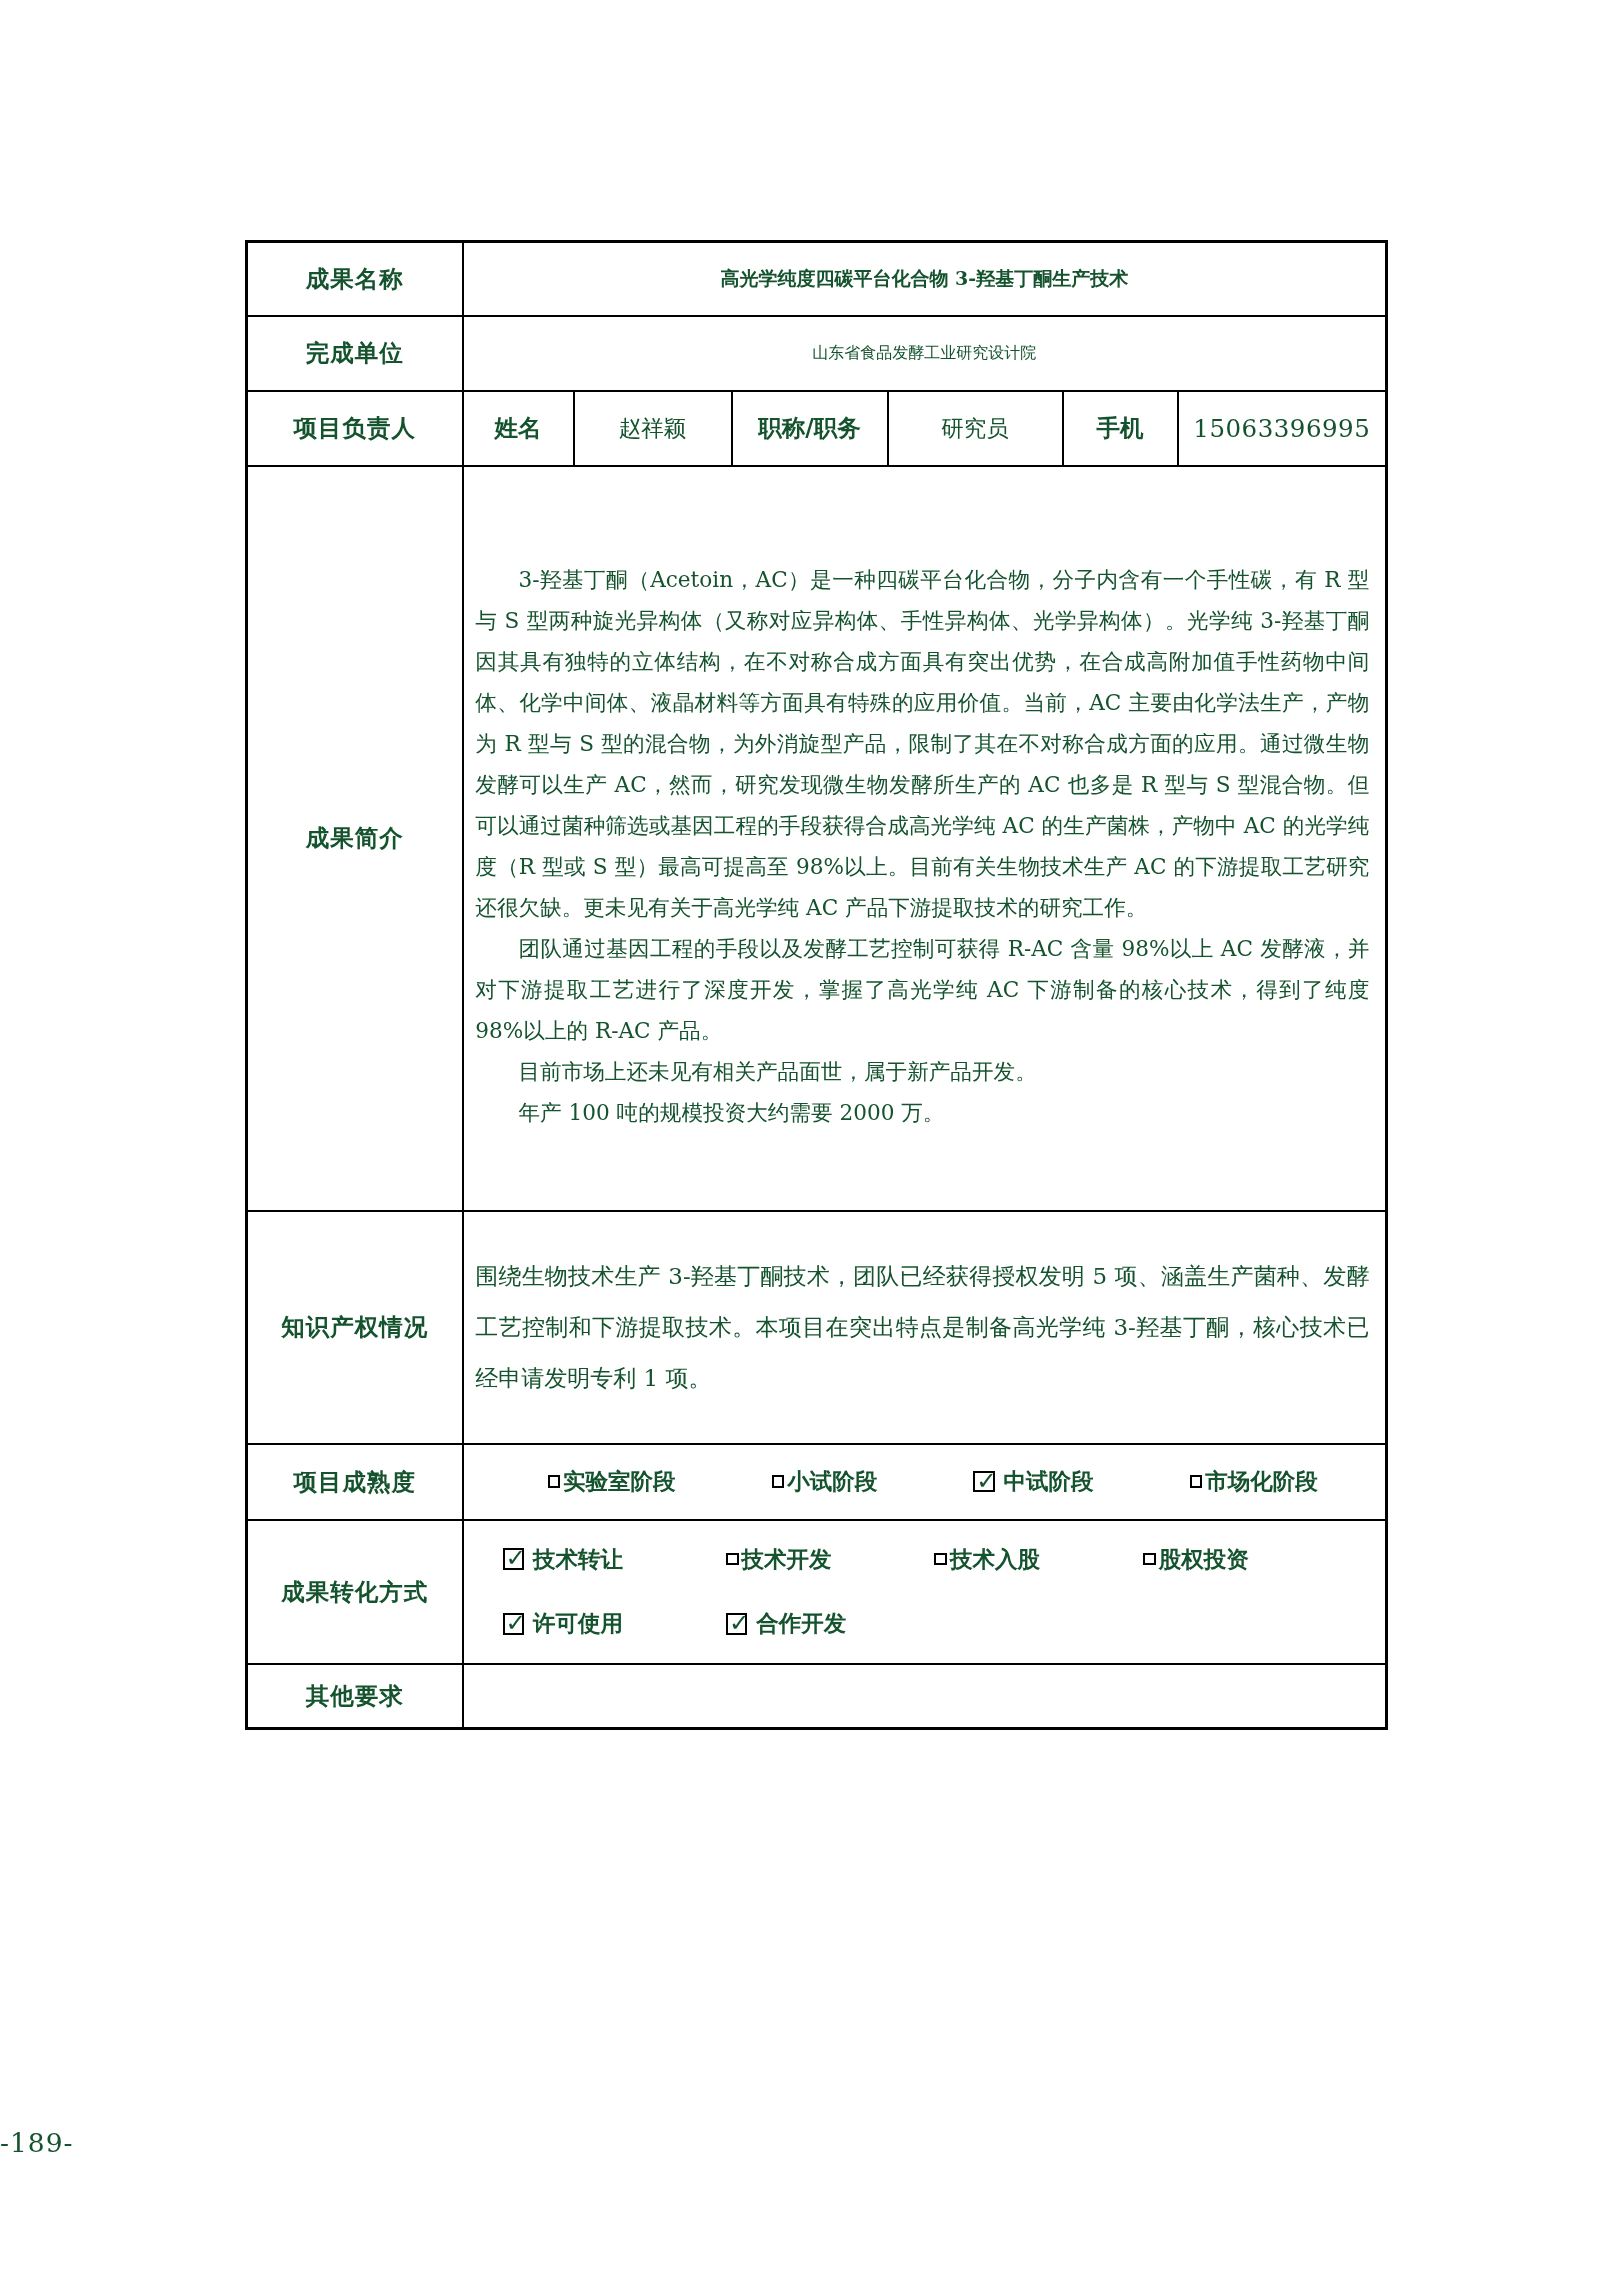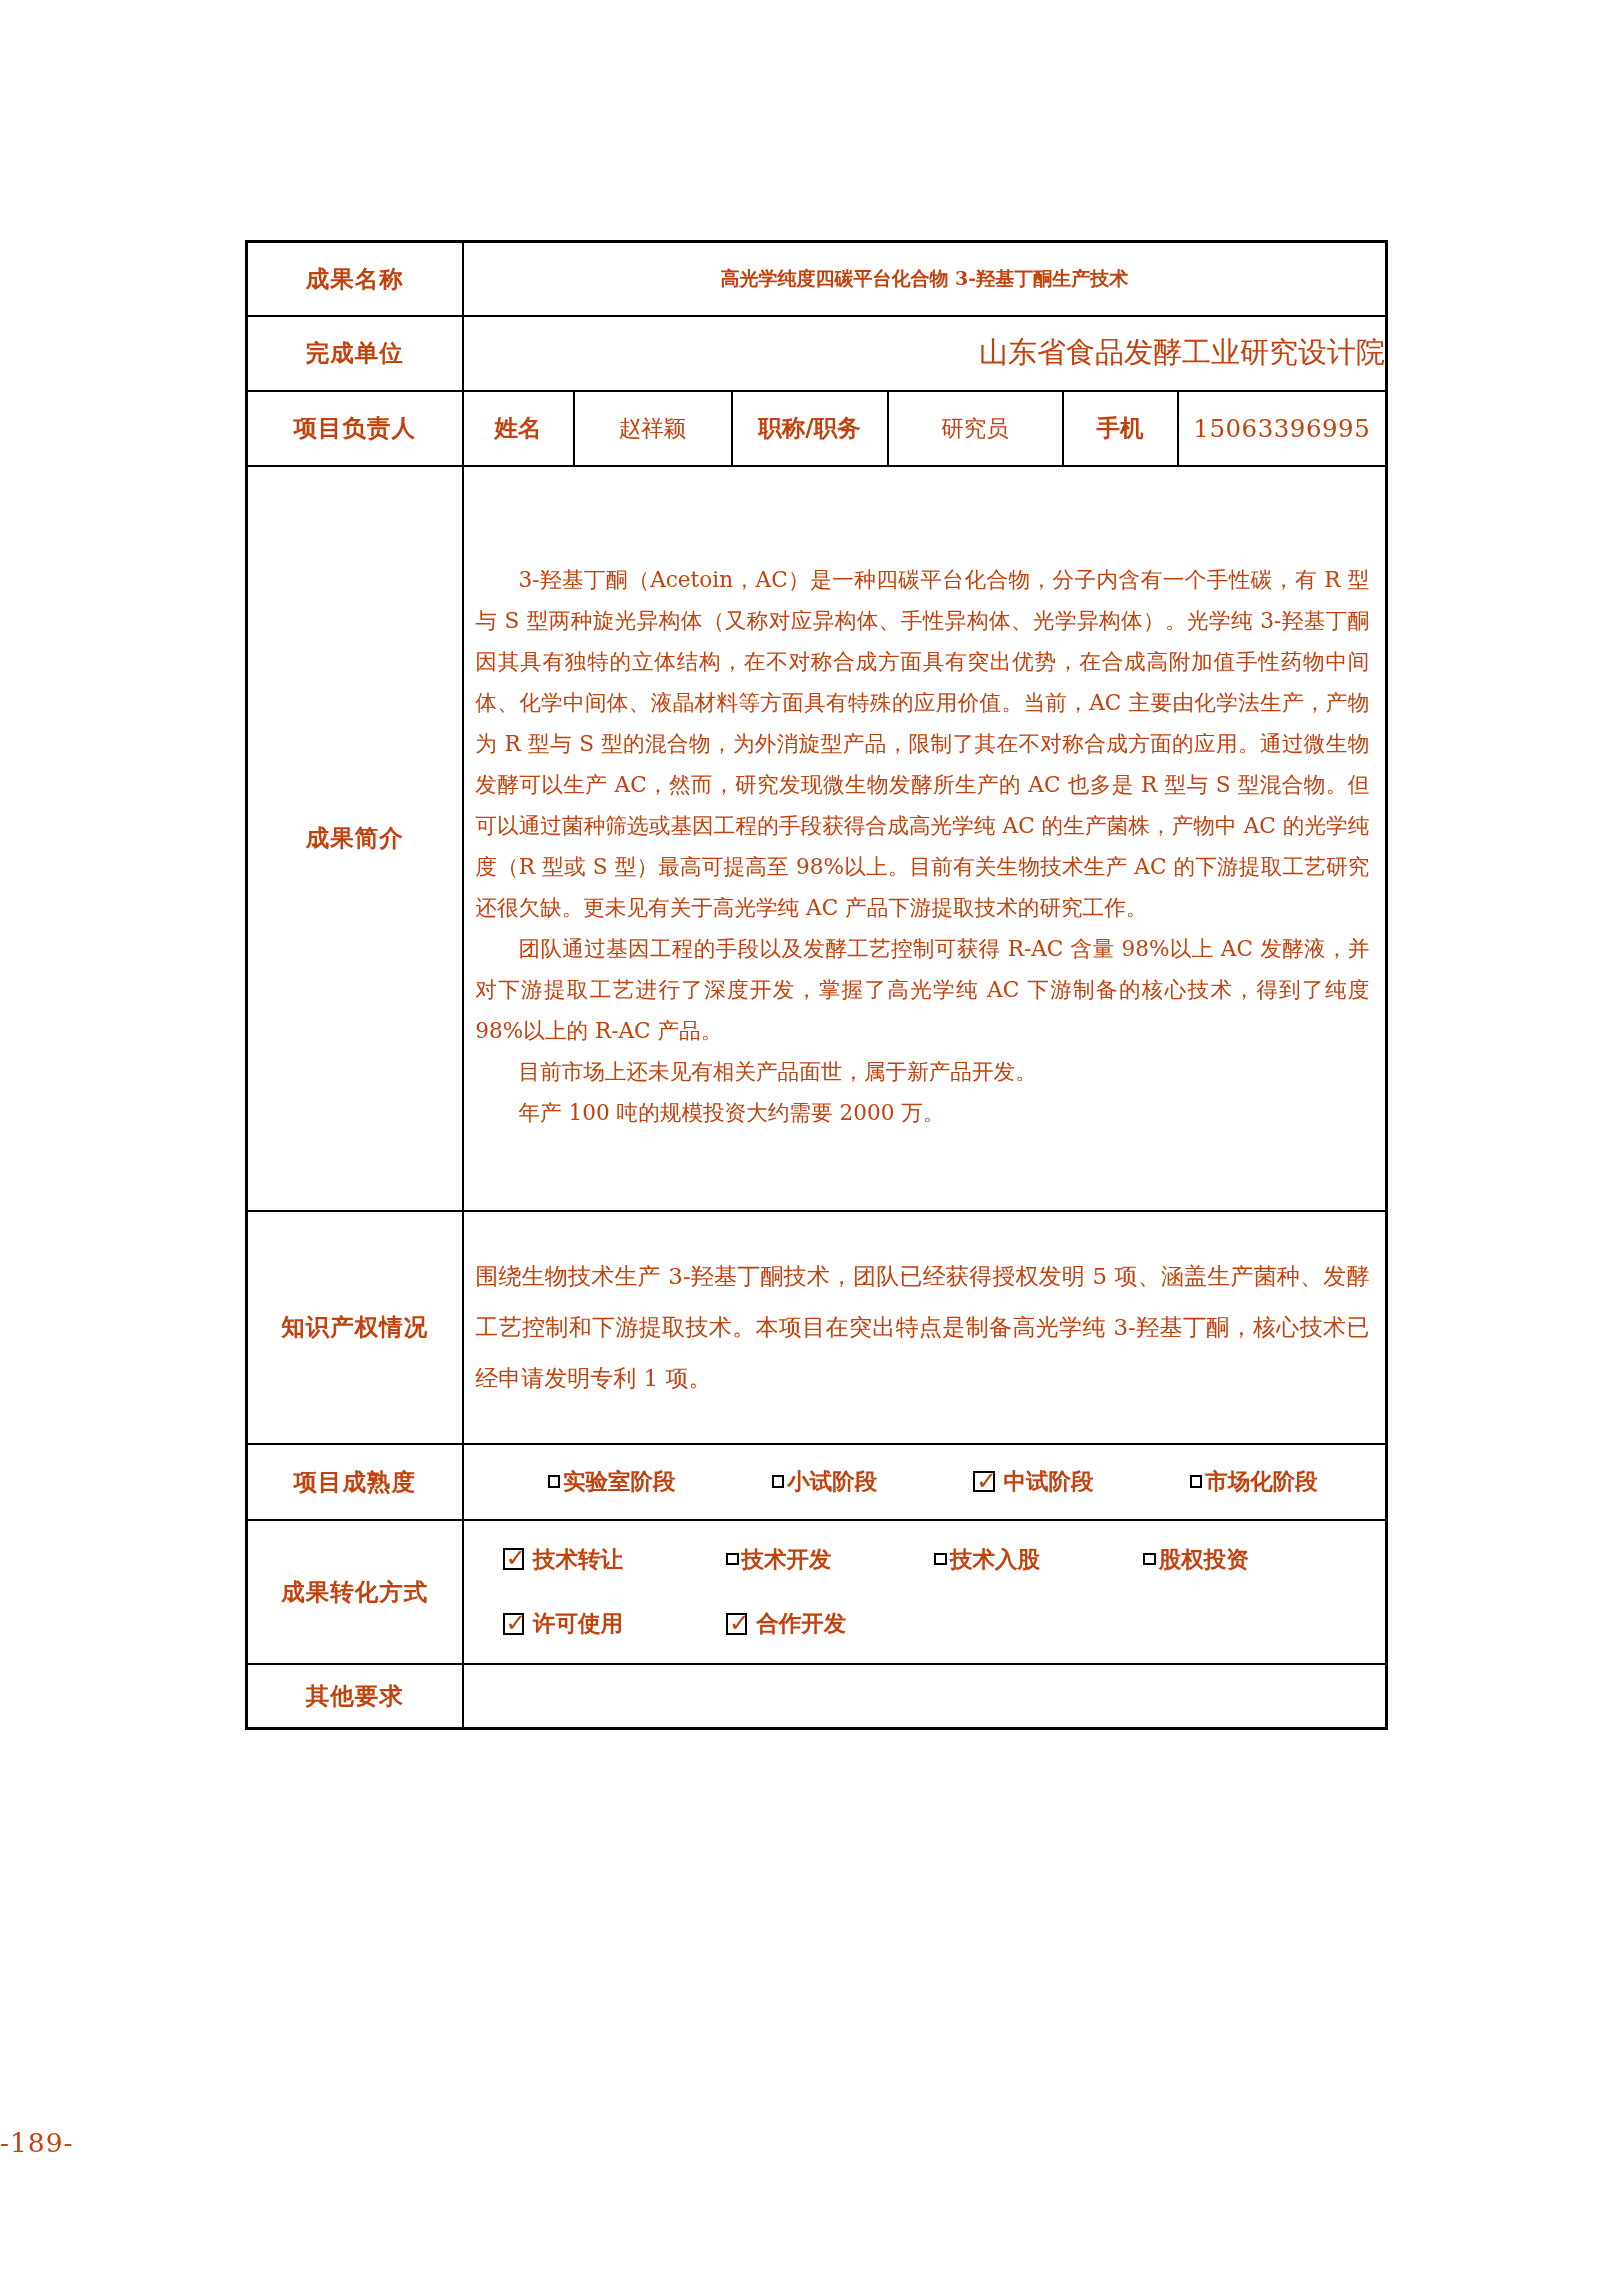--- a/index.html
+++ b/index.html
@@ -2,21 +2,21 @@
 <html><head>
 <meta charset="utf-8">
 <style>
   * { box-sizing: border-box; margin: 0; padding: 0; }
   html, body { background: #ffffff; }
   .page {
     position: relative;
     width: 1621px;
     height: 2293px;
     background: #ffffff;
-    color: #c2410c;
+    color: #14532d;
     font-family: "DejaVu Serif", "Liberation Serif", serif;
     overflow: hidden;
   }
   table.form {
     position: absolute;
     left: 245px;
     top: 240px;
     width: 1139px;
     border-collapse: collapse;
     table-layout: fixed;
@@ -27,21 +27,21 @@
     vertical-align: middle;
     overflow: hidden;
   }
   .lbl {
     text-align: center;
     font-weight: bold;
     font-size: 23.5px;
     letter-spacing: 1px;
   }
   .val-title { font-size: 19px; font-weight: bold; text-align: center; }
-  .val-unit  { font-size: 29px; text-align: right; border-radius: 15px; }
+  .val-unit  { font-size: 16px; text-align: center; border-radius: 15px; }
   .key-cell  { font-size: 23.5px; font-weight: bold; text-align: center; }
   .val-cell  { font-size: 22.5px; text-align: center; }
   .phone-cell{ font-size: 24.5px; text-align: center; letter-spacing: 0.5px; }
   .intro-cell {
     vertical-align: top;
     padding: 15.7px 15.7px 0 11.8px;
     font-size: 21.6px;
     line-height: 41px;
     text-align: justify;
   }

